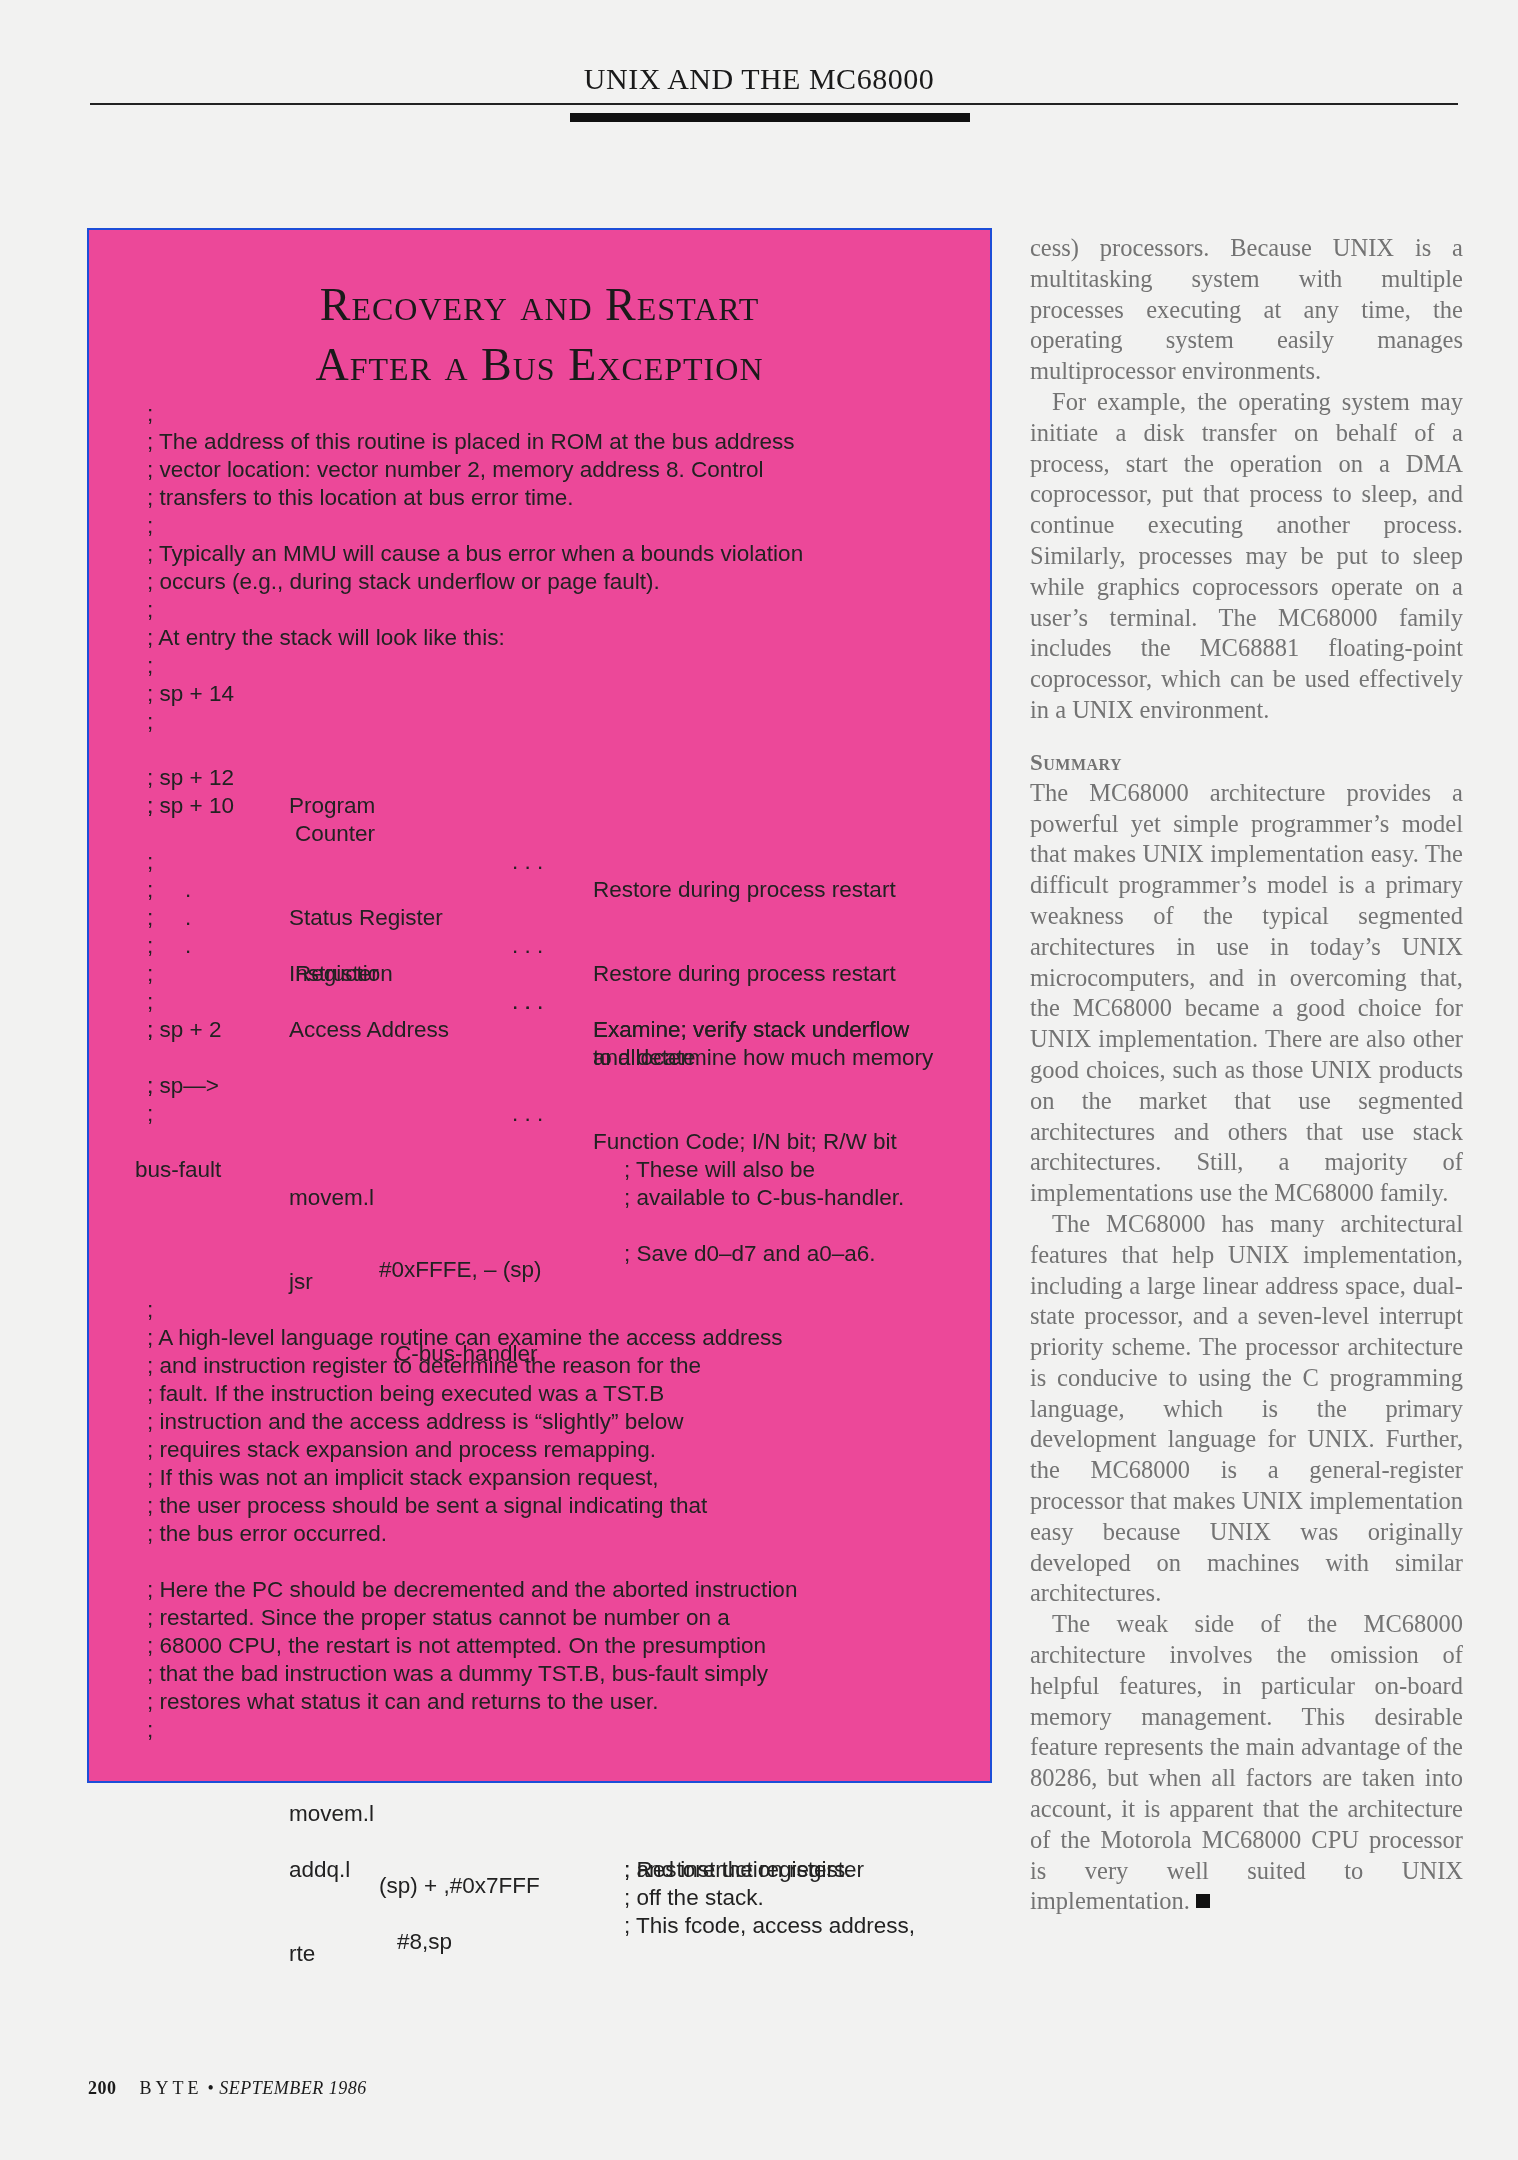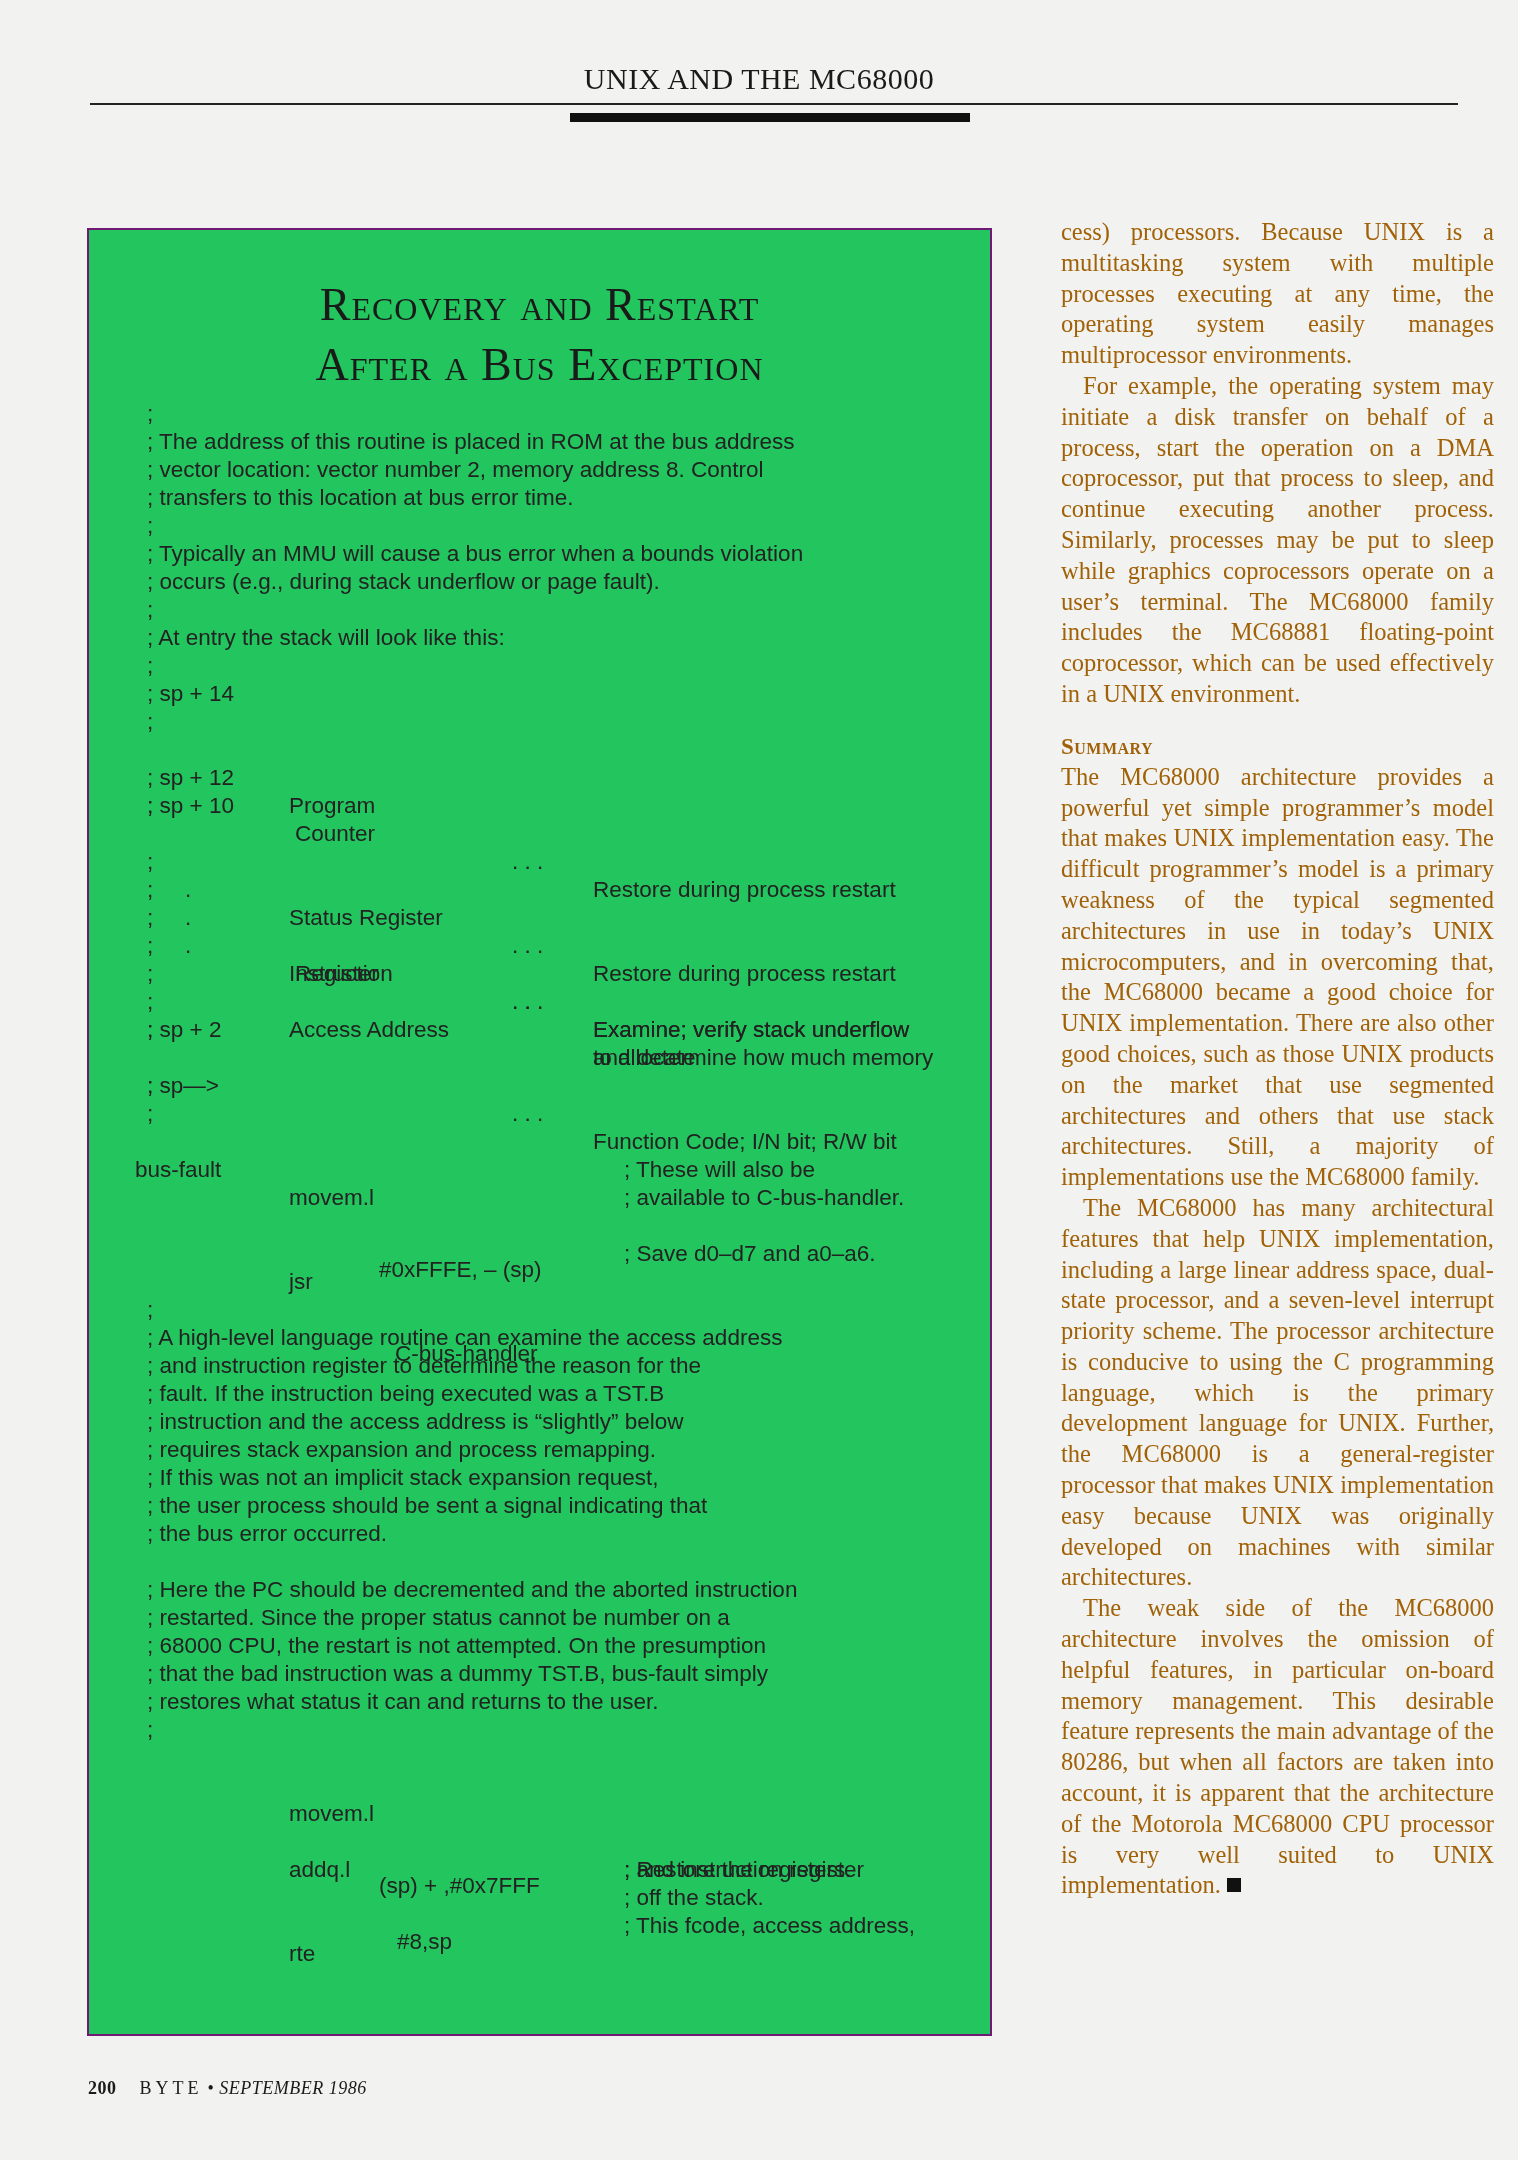--- a/index.html
+++ b/index.html
@@ -17,44 +17,44 @@
   }
   #head-rule {
     position: absolute; left: 90px; top: 103px; width: 1368px; height: 2px; background: #222;
   }
   #head-bar {
     position: absolute; left: 570px; top: 113px; width: 400px; height: 9px; background: #111;
   }
 
   
   #sidebar {
-    position: absolute; left: 87px; top: 228px; width: 905px; height: 1808px;
-    border: 2px solid #701a75; box-sizing: border-box; background: #22c55e;
+    position: absolute; left: 87px; top: 228px; width: 905px; height: 1555px;
+    border: 2px solid #1d4ed8; box-sizing: border-box; background: #ec4899;
   }
   #sidebar-title {
     position: absolute; left: 0; top: 45px; width: 100%; text-align: center;
     font-size: 46px; line-height: 60px; font-variant: small-caps; letter-spacing: 1px;
   }
   #code {
     position: absolute; left: 58px; top: 170px; width: 830px;
     font-size: 22.5px; line-height: 28px; color: #222;
   }
   .ln { position: relative; height: 28px; white-space: pre; }
   .c0 { position: absolute; left: 0; }
   .c1 { position: absolute; left: 142px; }
   .c2 { position: absolute; left: 240px; margin-top: 44px; }
   .c3 { position: absolute; left: 365px; }
   .c3b { position: absolute; left: 398px; margin-left: 48px; }
   .c5 { position: absolute; left: 515px; }
   .dotcol { position: absolute; left: 38px; }
 
   
   #article {
-    position: absolute; left: 1030px; top: 217px; width: 433px;
-    font-size: 24.5px; line-height: 30.8px; text-align: justify; color: #a16207; margin-left: 31px;
+    position: absolute; left: 1030px; top: 233px; width: 433px;
+    font-size: 24.5px; line-height: 30.8px; text-align: justify; color: #737373;
   }
   #article p { margin: 0; }
   #article p.indent { text-indent: 22px; }
   #article h3 {
     margin: 22px 0 0 0; font-size: 23px; line-height: 30px;
     font-variant: small-caps; font-weight: bold; letter-spacing: 0.5px;
   }
   .endmark {
     display: inline-block; width: 14px; height: 14px; background: #111; margin-left: 6px; vertical-align: 1px;
   }

